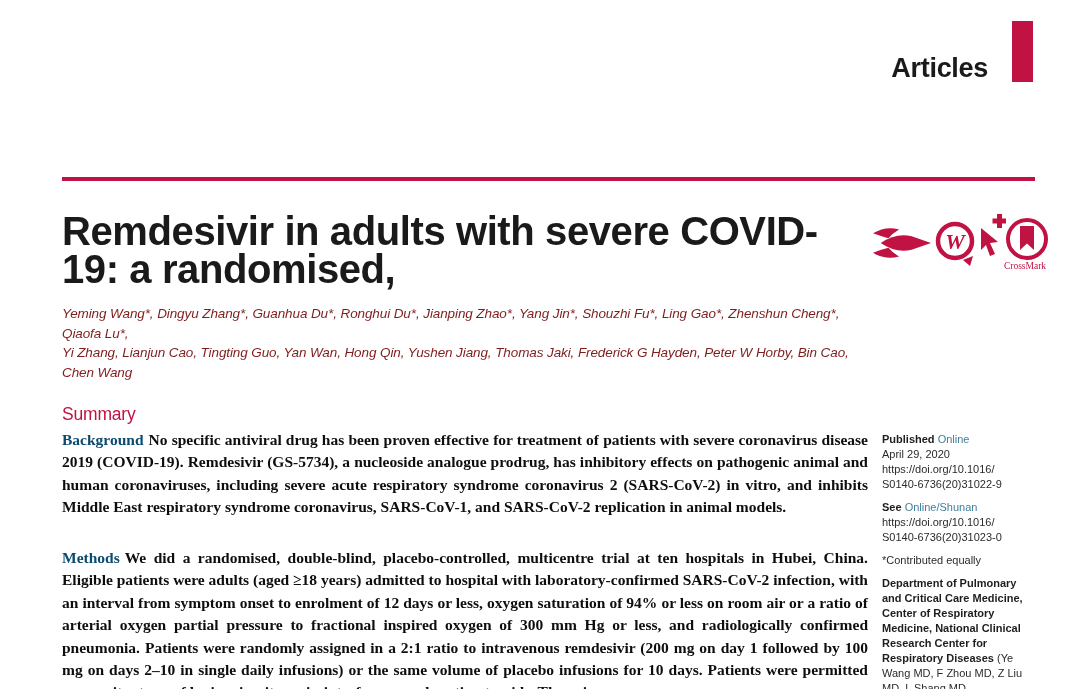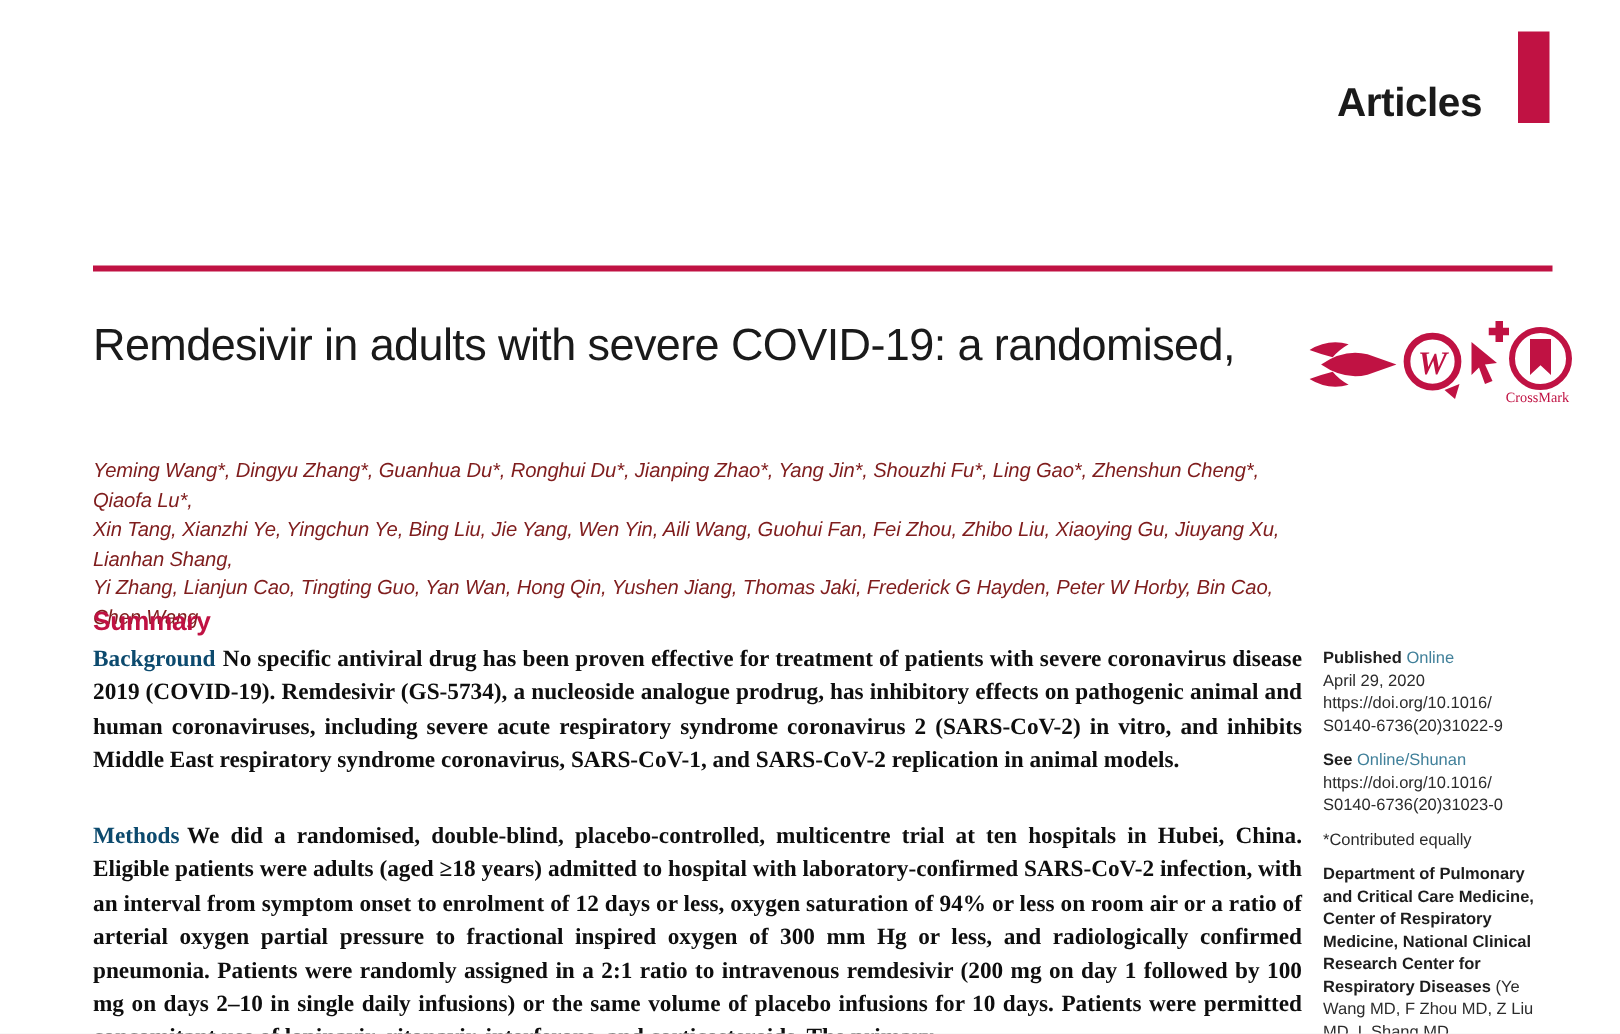--- a/index.html
+++ b/index.html
@@ -19,41 +19,41 @@
     background:#C01243;
   }
   .top-rule {
     position:absolute; top:177px; left:62px; width:973px; height:4px;
     background:#C01243;
   }
 
   
   .title-block {
     position:absolute; top:212px; left:62px; width:810px;
-    font-size:30px; font-weight:normal; line-height:38px; color:#1a1a1a;
+    font-size:40px; font-weight:bold; line-height:38px; color:#1a1a1a;
     letter-spacing:-0.4px;
   }
   .authors-block {
     position:absolute; top:304px; left:62px; width:808px;
     font-size:13.5px; font-style:italic; line-height:19.5px; color:#7f1d1d;
     letter-spacing:-0.1px;
   }
 
   
   .icon-row { position:absolute; top:214px; left:873px; width:172px; height:62px; }
   .icon-abs { position:absolute; }
   .crossmark-label {
     position:absolute; top:47px; left:126px; width:52px; text-align:center;
     font-size:9.5px; color:#C01243; font-family:"Liberation Serif", serif;
   }
 
   
   .summary-heading {
     position:absolute; top:404px; left:62px;
-    font-size:17.5px; font-weight:bold; color:#C01243; letter-spacing:-0.2px;text-align:center;
+    font-size:17.5px; font-weight:normal; color:#C01243; letter-spacing:-0.2px;text-align:center;
   }
   .para {
     position:absolute; left:62px; width:806px;
     font-family:"Liberation Serif", serif; font-weight:bold;
     font-size:15.5px; line-height:22.4px; text-align:justify; color:#0e0e0e;
   }
   .para-background { top:429px; }
   .para-methods { top:547px; }
   .para-label { color:#0c4a6e; padding-right:5px; }
 
@@ -98,21 +98,20 @@
     </svg>
     <svg class="icon-abs" style="left:132px; top:3px;" width="44" height="44" viewBox="0 0 44 44">
       <circle cx="22" cy="22" r="19" fill="none" stroke="#C01243" stroke-width="4"></circle>
       <path fill="#C01243" d="M15 9 h14 v24 l-7 -6.5 l-7 6.5 Z"></path>
     </svg>
     <div class="crossmark-label">CrossMark</div>
   </div>
 
   <div class="authors-block">
     <div>Yeming Wang*, Dingyu Zhang*, Guanhua Du*, Ronghui Du*, Jianping Zhao*, Yang Jin*, Shouzhi Fu*, Ling Gao*, Zhenshun Cheng*, Qiaofa Lu*,</div>
-    <div>Xin Tang, Xianzhi Ye, Yingchun Ye, Bing Liu, Jie Yang, Wen Yin, Aili Wang, Guohui Fan, Fei Zhou, Zhibo Liu, Xiaoying Gu, Jiuyang Xu, Lianhan Shang,</div>
     <div>Yi Zhang, Lianjun Cao, Tingting Guo, Yan Wan, Hong Qin, Yushen Jiang, Thomas Jaki, Frederick G Hayden, Peter W Horby, Bin Cao, Chen Wang</div>
   </div>
 
   <div class="summary-heading">Summary</div>
 
   <p class="para para-background">
     <span class="para-label">Background</span><span>No specific antiviral drug has been proven effective for treatment of patients with severe coronavirus disease 2019 (COVID-19). Remdesivir (GS-5734), a nucleoside analogue prodrug, has inhibitory effects on pathogenic animal and human coronaviruses, including severe acute respiratory syndrome coronavirus 2 (SARS-CoV-2) in vitro, and inhibits Middle East respiratory syndrome coronavirus, SARS-CoV-1, and SARS-CoV-2 replication in animal models.</span>
   </p>
 
   <p class="para para-methods">

